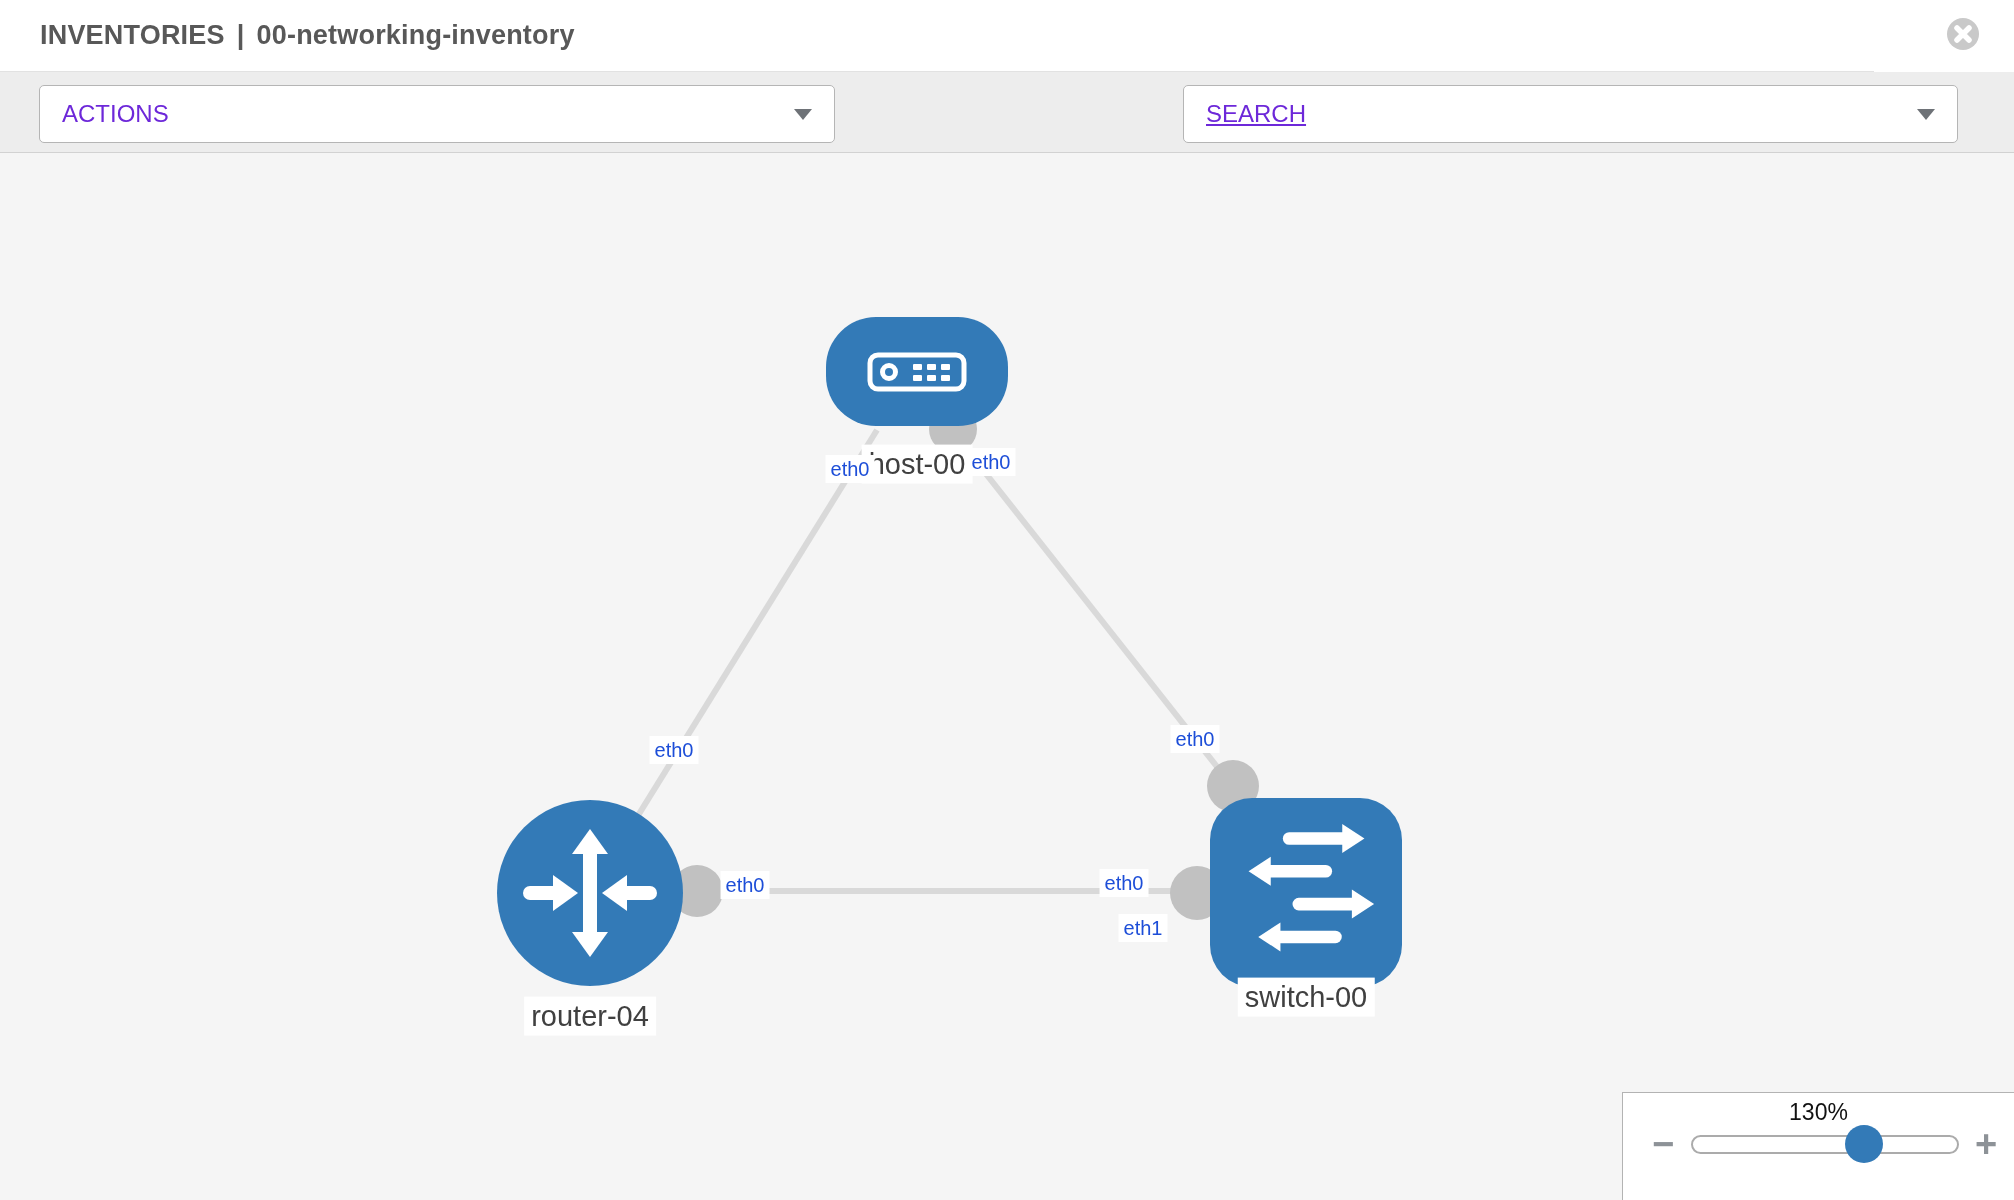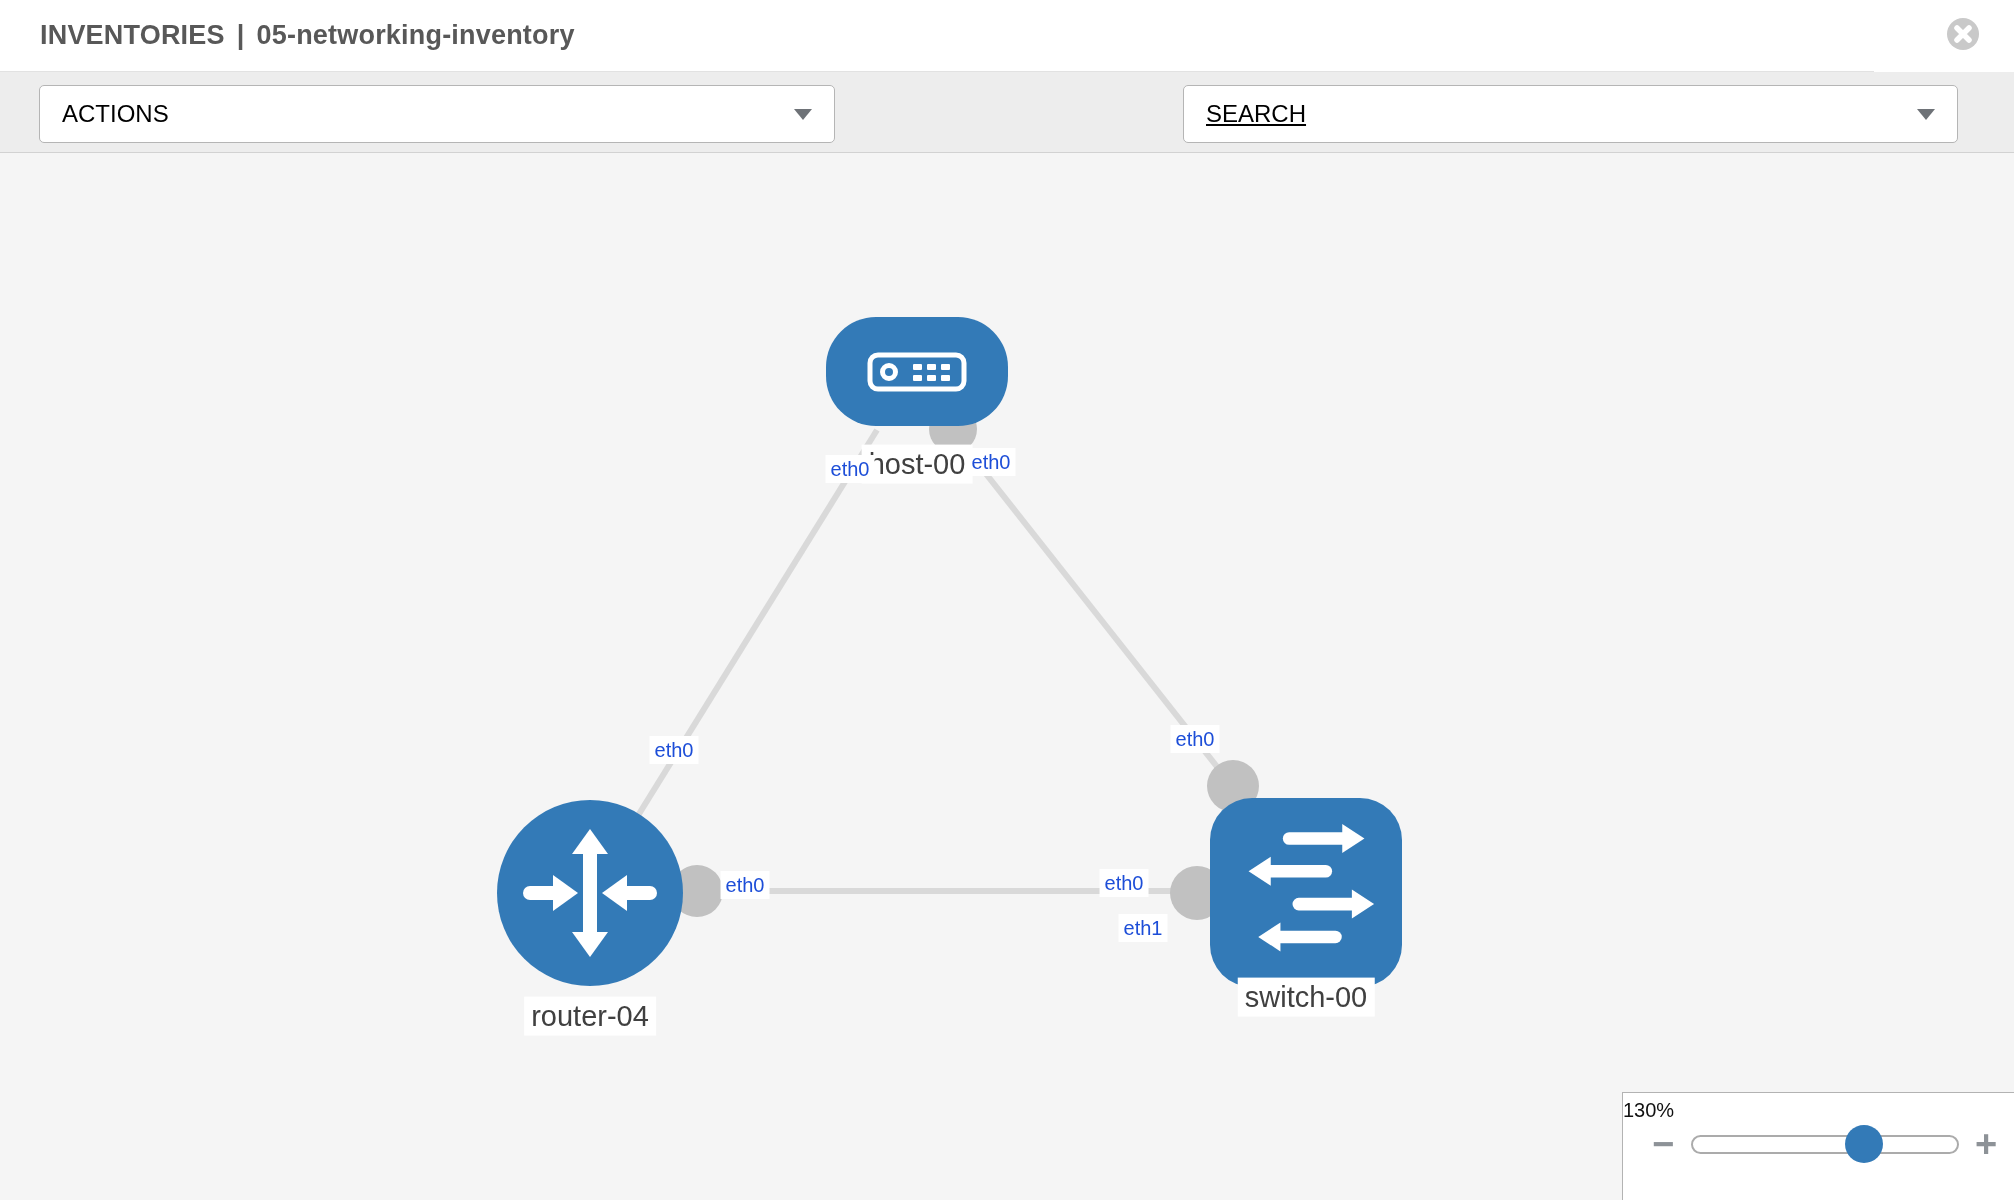--- a/index.html
+++ b/index.html
@@ -27,21 +27,21 @@
 
   
   .tbar {
     position:absolute; left:0; top:72px; width:2014px; height:81px;
     background:#ededed; border-bottom:1px solid #d2d2d2;
   }
   .select {
     position:absolute; top:13px; height:58px; background:#fff;
     border:1px solid #b5b5b5; border-radius:5px;
     display:flex; align-items:center;
-    font-size:24px; color:#000000; padding:0 22px;
+    font-size:24px; color:#6d28d9; padding:0 22px;
   }
   .select .val { flex:1 1 auto; }
   .caret {
     width:0; height:0; border-left:9px solid transparent; border-right:9px solid transparent;
     border-top:11px solid #6e7277; margin-left:14px;
   }
   .sel-actions { left:39px;  width:796px; }
   .sel-search  { left:1183px; width:775px;text-decoration:underline; }
   .toolbtn {
     position:absolute; top:94px; width:44px; height:40px; margin-top:-72px;
@@ -69,22 +69,22 @@
   }
   .chip-node { font-size:29px; color:#404040; padding:2px 7px; }
   .chip-eth  { font-size:20px; color:#1d4ed8; padding:2px 5px; }
 
   
   .zoom-panel {
     position:absolute; left:1622px; top:939px; width:392px; height:108px;
     background:#fff; border-top:1px solid #b3b3b3; border-left:1px solid #b3b3b3;
   }
   .zoom-level {
-    position:absolute; left:0; top:6px; width:100%; text-align:left;
-    font-size:20px; color:#111;
+    position:absolute; left:0; top:6px; width:100%; text-align:center;
+    font-size:23px; color:#111;
   }
   .zoom-btn {
     position:absolute; top:30px; width:42px; height:42px;
     background:transparent; border:none; cursor:pointer;
     font-size:38px; font-weight:800; color:#8d9297; line-height:40px; text-align:center; padding:0;
   }
   .zoom-minus { left:19px; }
   .zoom-plus  { left:342px; }
   .zoom-track {
     position:absolute; left:68px; top:42px; width:268px; height:19px;
@@ -97,21 +97,21 @@
 </style>
 </head>
 <body>
 
 <div class="app">
 
   <div class="hdr">
     <div class="hdr-title">
       <span>INVENTORIES</span>
       <span>|</span>
-      <span>05-networking-inventory</span>
+      <span>00-networking-inventory</span>
     </div>
     <button class="hdr-close">
       <svg width="34" height="34" viewBox="0 0 34 34">
         <circle cx="17" cy="17" r="16" fill="#c9c9c9"></circle>
         <path d="M11 11 L23 23 M23 11 L11 23" stroke="#fff" stroke-width="5.5" stroke-linecap="round"></path>
       </svg>
     </button>
   </div>
 
   <div class="tbar">

